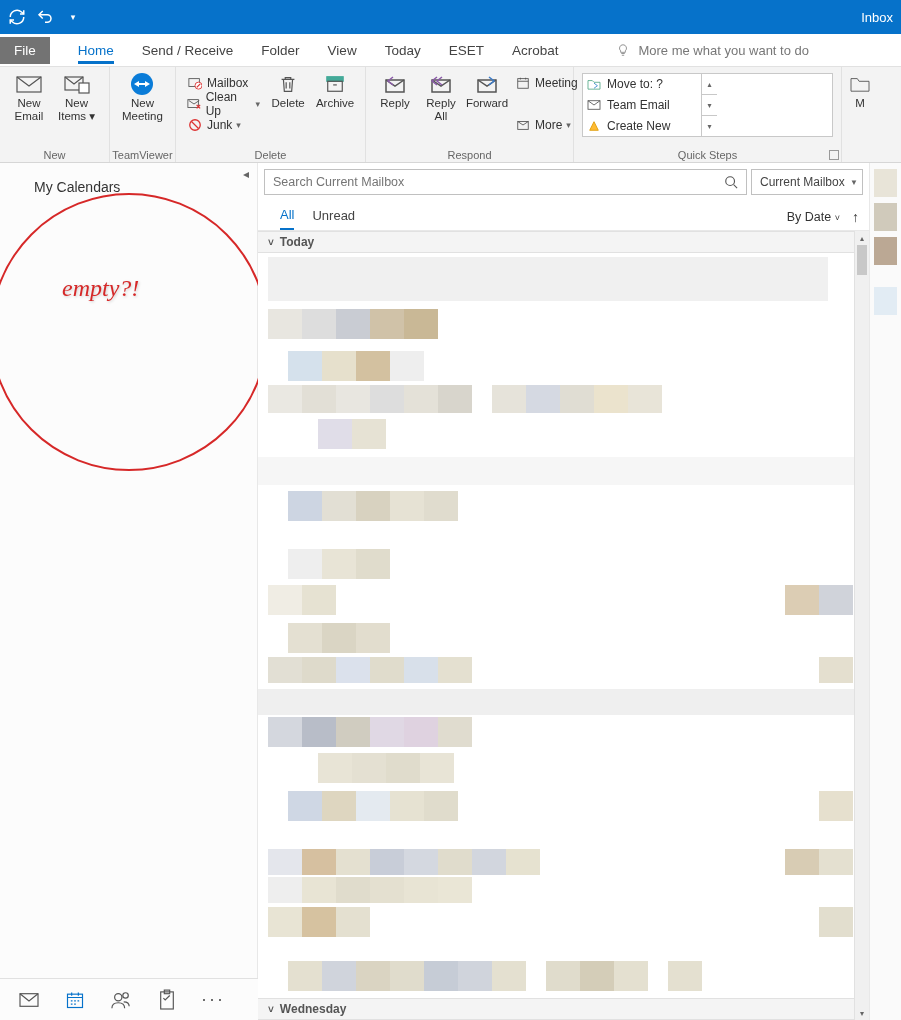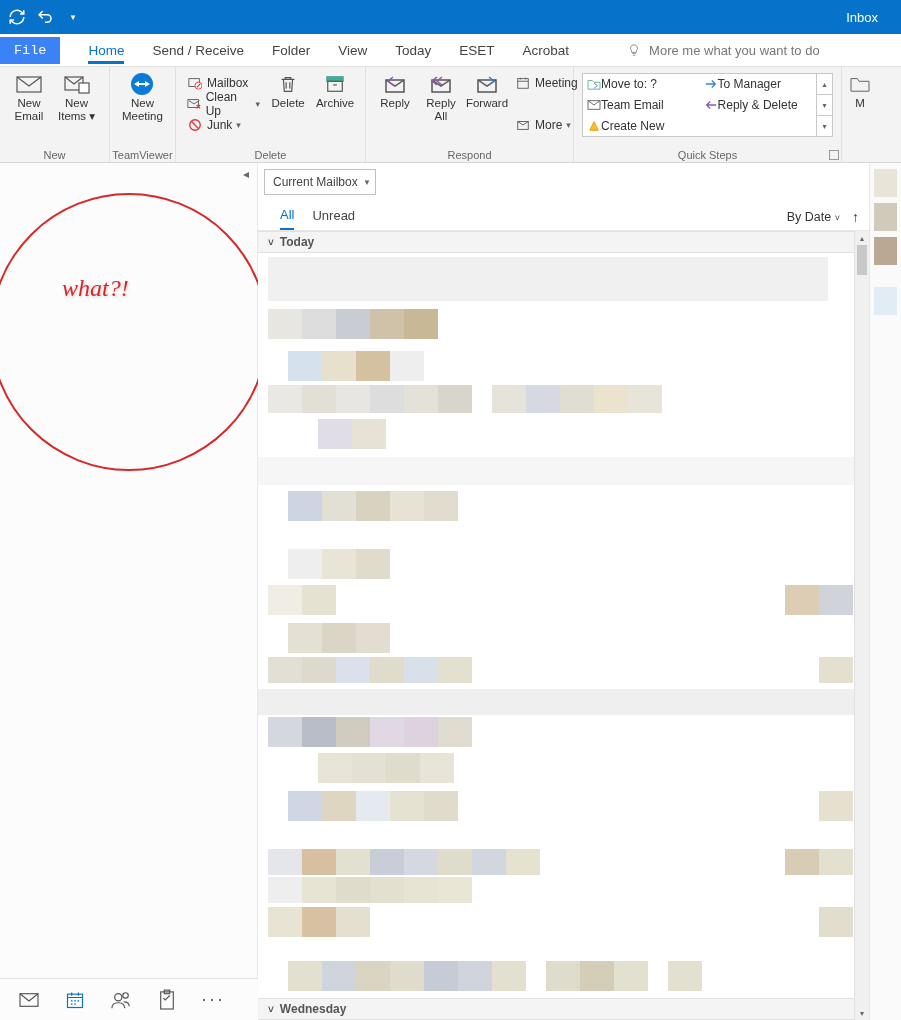--- a/index.html
+++ b/index.html
@@ -2,47 +2,47 @@
 <html><head>
 <meta charset="utf-8">
 <style>
 * { box-sizing: border-box; margin: 0; padding: 0; font-family: "Segoe UI", Arial, sans-serif; }
 body { width: 901px; height: 1020px; background: #fff; overflow: hidden; position: relative; }
 
 
 .titlebar { height: 34px; background: #0672ca; display: flex; align-items: center; padding: 0 8px; position: relative; }
 .titlebar .qat { display: flex; gap: 10px; align-items: center; }
 .titlebar .qat-icon { width: 18px; height: 18px; display: flex; align-items: center; justify-content: center; cursor: pointer; }
-.titlebar .title-right { position: absolute; right: 23px; color: #fff; font-size: 13px; }
+.titlebar .title-right { position: absolute; right: 8px; color: #fff; font-size: 13px; }
 
 
 .menutabs { height: 33px; background: #fff; border-bottom: 1px solid #e1e1e1; display: flex; align-items: center; padding-left: 24px; gap: 28px; }
 .menutab { font-size: 13.5px; color: #444; cursor: pointer; padding: 6px 0; }
-.menutab.file { background: #3b82f6; color: #fff; padding: 6px 14px; margin-left: -24px; font-family: Liberation Mono, monospace; }
+.menutab.file { background: #737373; color: #fff; padding: 6px 14px; margin-left: -24px; }
 .menutab.active { color: #0672ca; border-bottom: 3px solid #0672ca; padding-bottom: 3px; }
 .tellme { display: flex; align-items: center; gap: 8px; color: #777; font-size: 13px; margin-left: 30px; }
 .lightbulb { width: 14px; height: 14px; }
 
 
 .ribbon { height: 96px; background: #f3f3f3; border-bottom: 1px solid #d6d6d6; display: flex; }
 .ribgroup { border-right: 1px solid #e1e1e1; padding: 4px 8px 2px; display: flex; flex-direction: column; position: relative; }
 .ribgroup-label { position: absolute; bottom: 1px; left: 0; right: 0; text-align: center; font-size: 11px; color: #666; }
 .ribrow { display: flex; gap: 4px; }
 .bigbtn { display: flex; flex-direction: column; align-items: center; justify-content: flex-start; padding: 2px 4px 14px; cursor: pointer; min-width: 42px; text-align: center; }
 .bigbtn .ico { width: 28px; height: 22px; margin-bottom: 2px; display:flex; align-items:center; justify-content:center; }
 .bigbtn span { font-size: 11.5px; color: #333; line-height: 1.15; }
 .smallbtn { display: flex; align-items: center; gap: 4px; font-size: 12px; color: #333; padding: 1px 3px; cursor: pointer; height: 20px; }
 .smallbtn .sico { width: 16px; height: 16px; display:flex; align-items:center; justify-content:center; }
 .smallbtn .car { font-size: 9px; color: #666; }
 .stack { display: flex; flex-direction: column; gap: 1px; justify-content: flex-start; padding-top: 2px; }
 
 
 .qsbox { border: 1px solid #c8c8c8; background: #fff; display: flex; height: 64px; margin-top: 2px; }
 .qscol { display: flex; flex-direction: column; width: 118px; }
-.qsitem { display: flex; align-items: center; gap: 0; font-size: 12px; padding: 1px 4px; height: 21px; cursor: pointer; color: #333; }
+.qsitem { display: flex; align-items: center; gap: 6px; font-size: 12px; padding: 1px 4px; height: 21px; cursor: pointer; color: #333; }
 .qsscroll { width: 16px; border-left: 1px solid #c8c8c8; display: flex; flex-direction: column; }
 .qsscroll div { flex: 1; border-bottom: 1px solid #c8c8c8; display: flex; align-items: center; justify-content: center; font-size: 8px; color: #666; cursor: pointer; }
 .qsscroll div:last-child { border-bottom: none; }
 .launcher { position: absolute; right: 2px; bottom: 2px; width: 10px; height: 10px; border: 1px solid #999; cursor: pointer; }
 
 
 .body { display: flex; height: calc(1020px - 34px - 33px - 96px); position: relative; }
 .sidebar { width: 258px; background: #fcfcfc; border-right: 1px solid #e8e8e8; position: relative; }
 .collapse-arrow { position: absolute; top: 4px; right: 8px; font-size: 12px; color: #666; cursor: pointer; }
 .sidebar-title { font-size: 14px; color: #333; padding: 16px 0 0 34px; }
@@ -300,35 +300,20 @@
             </svg>
             <span>Team Email</span>
           </div>
         <div class="qsitem">
             <svg width="14" height="12" viewBox="0 0 16 14">
               <path d="M3 12L8 2l5 10z" fill="#fb3" stroke="#d90"></path>
             </svg>
             <span>Create New</span>
           </div>
       </div>
-      <div class="qscol">
-        <div class="qsitem">
-            <svg width="14" height="12" viewBox="0 0 16 14" fill="none" stroke="#38c" stroke-width="1.5">
-              <path d="M2 7h10M9 3l4 4-4 4"></path>
-            </svg>
-            <span>To Manager</span>
-          </div>
-        <div class="qsitem">
-            <svg width="14" height="12" viewBox="0 0 16 14" fill="none" stroke="#8a5aa8" stroke-width="1.5">
-              <path d="M14 7H4M7 3L3 7l4 4"></path>
-            </svg>
-            <span>Reply &amp; Delete</span>
-          </div>
-        <div class="qsitem"></div>
-      </div>
       <div class="qsscroll">
         <div>▴</div>
         <div>▾</div>
         <div>▾</div>
       </div>
     </div>
     <div class="ribgroup-label">Quick Steps</div>
     <div class="launcher"></div>
   </div>
 
@@ -342,22 +327,23 @@
        <span>M</span>
      </div>
   </div>
 
 </div>
 
 <div class="body">
 
   <div class="sidebar">
     <div class="collapse-arrow">◂</div>
+    <div class="sidebar-title">My Calendars</div>
     <div class="circle-anno"></div>
-    <div class="empty-text">what?!</div>
+    <div class="empty-text">empty?!</div>
 
     <div class="navicons">
       <div class="navico">
           <svg width="22" height="18" viewBox="0 0 24 20" fill="none" stroke="currentColor" stroke-width="1.3">
             <rect x="2" y="3" width="20" height="14"></rect>
             <path d="M2 3l10 8 10-8"></path>
           </svg>
         </div>
       <div class="navico active">
           <svg width="20" height="20" viewBox="0 0 24 24" fill="none" stroke="currentColor" stroke-width="1.4">
@@ -379,20 +365,27 @@
             <rect x="7" y="1" width="6" height="4"></rect>
             <path d="M6 10l2 2 5-5"></path>
           </svg>
         </div>
       <div class="navico" style="font-size:18px;letter-spacing:2px;">···</div>
     </div>
   </div>
 
   <div class="mid">
     <div class="searchbar">
+      <div class="searchbox">
+        <input type="text" placeholder="Search Current Mailbox" style="">
+        <svg class="sicon" viewBox="0 0 16 16" fill="none" stroke="#555" stroke-width="1.3">
+            <circle cx="7" cy="7" r="5"></circle>
+            <path d="M11 11l4 4"></path>
+          </svg>
+      </div>
       <div class="scopesel">
         <span>Current Mailbox</span>
         <span style="font-size:8px;color:#666;">▼</span>
       </div>
     </div>
 
     <div class="filtertabs">
       <div class="ftab active">All</div>
       <div class="ftab">Unread</div>
       <div class="sortby">

